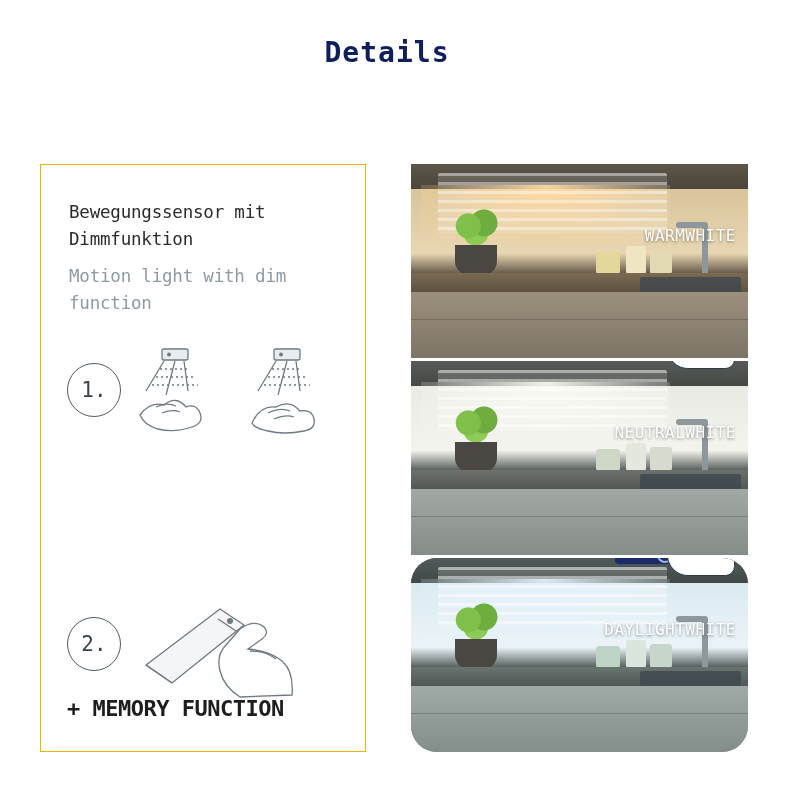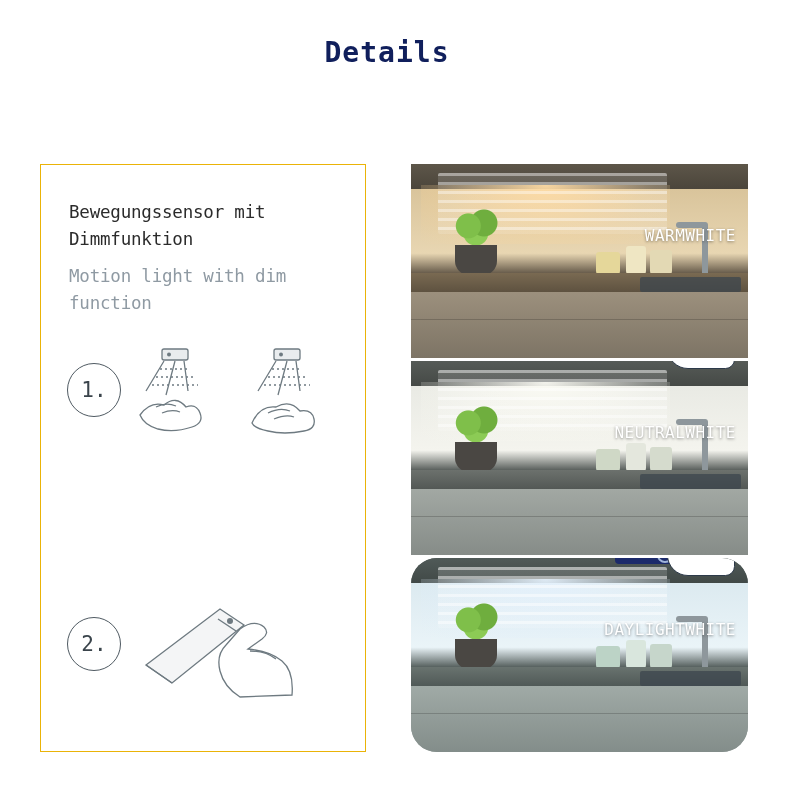--- a/index.html
+++ b/index.html
@@ -330,20 +330,21 @@
           <path d="M86 30 L104 42"></path>
           <circle cx="98" cy="32" r="3" fill="#6e7a81" stroke="none"></circle>
 
           <path d="M108 40 q14 -10 24 -2 q6 6 -2 12 l-14 10 q22 2 34 12 q12 10 10 34 l-52 2 q-16 -10 -20 -26 q-4 -16 6 -26 z" fill="#ffffff"></path>
           <path d="M118 62 q16 0 26 8"></path>
         </g>
       </svg>
     </div>
   </div>
 
+  <div class="memory">+ MEMORY FUNCTION</div>
 </div>
 
 <div class="photos">
 
   <div class="photo p1">
     <div class="wall" style="background:linear-gradient(to bottom,#6c6456 0%,#8a7c63 12%,#d9c49b 13%,#e8d6b2 46%,#6b5f4e 56%,#5b5348 58%,#83776a 66%,#9a8e7d 100%);"></div>
     <div class="upper-cab" style="background:linear-gradient(to bottom,#5d5649,#4b453b);"></div>
     <div class="light-glow" style="background:radial-gradient(ellipse at 50% 0%, rgba(255,214,150,.95) 0%, rgba(255,214,150,.25) 60%, rgba(255,214,150,0) 100%);"></div>
     <div class="backsplash">
         <div class="splash-lines" style="opacity:.75;"></div>

